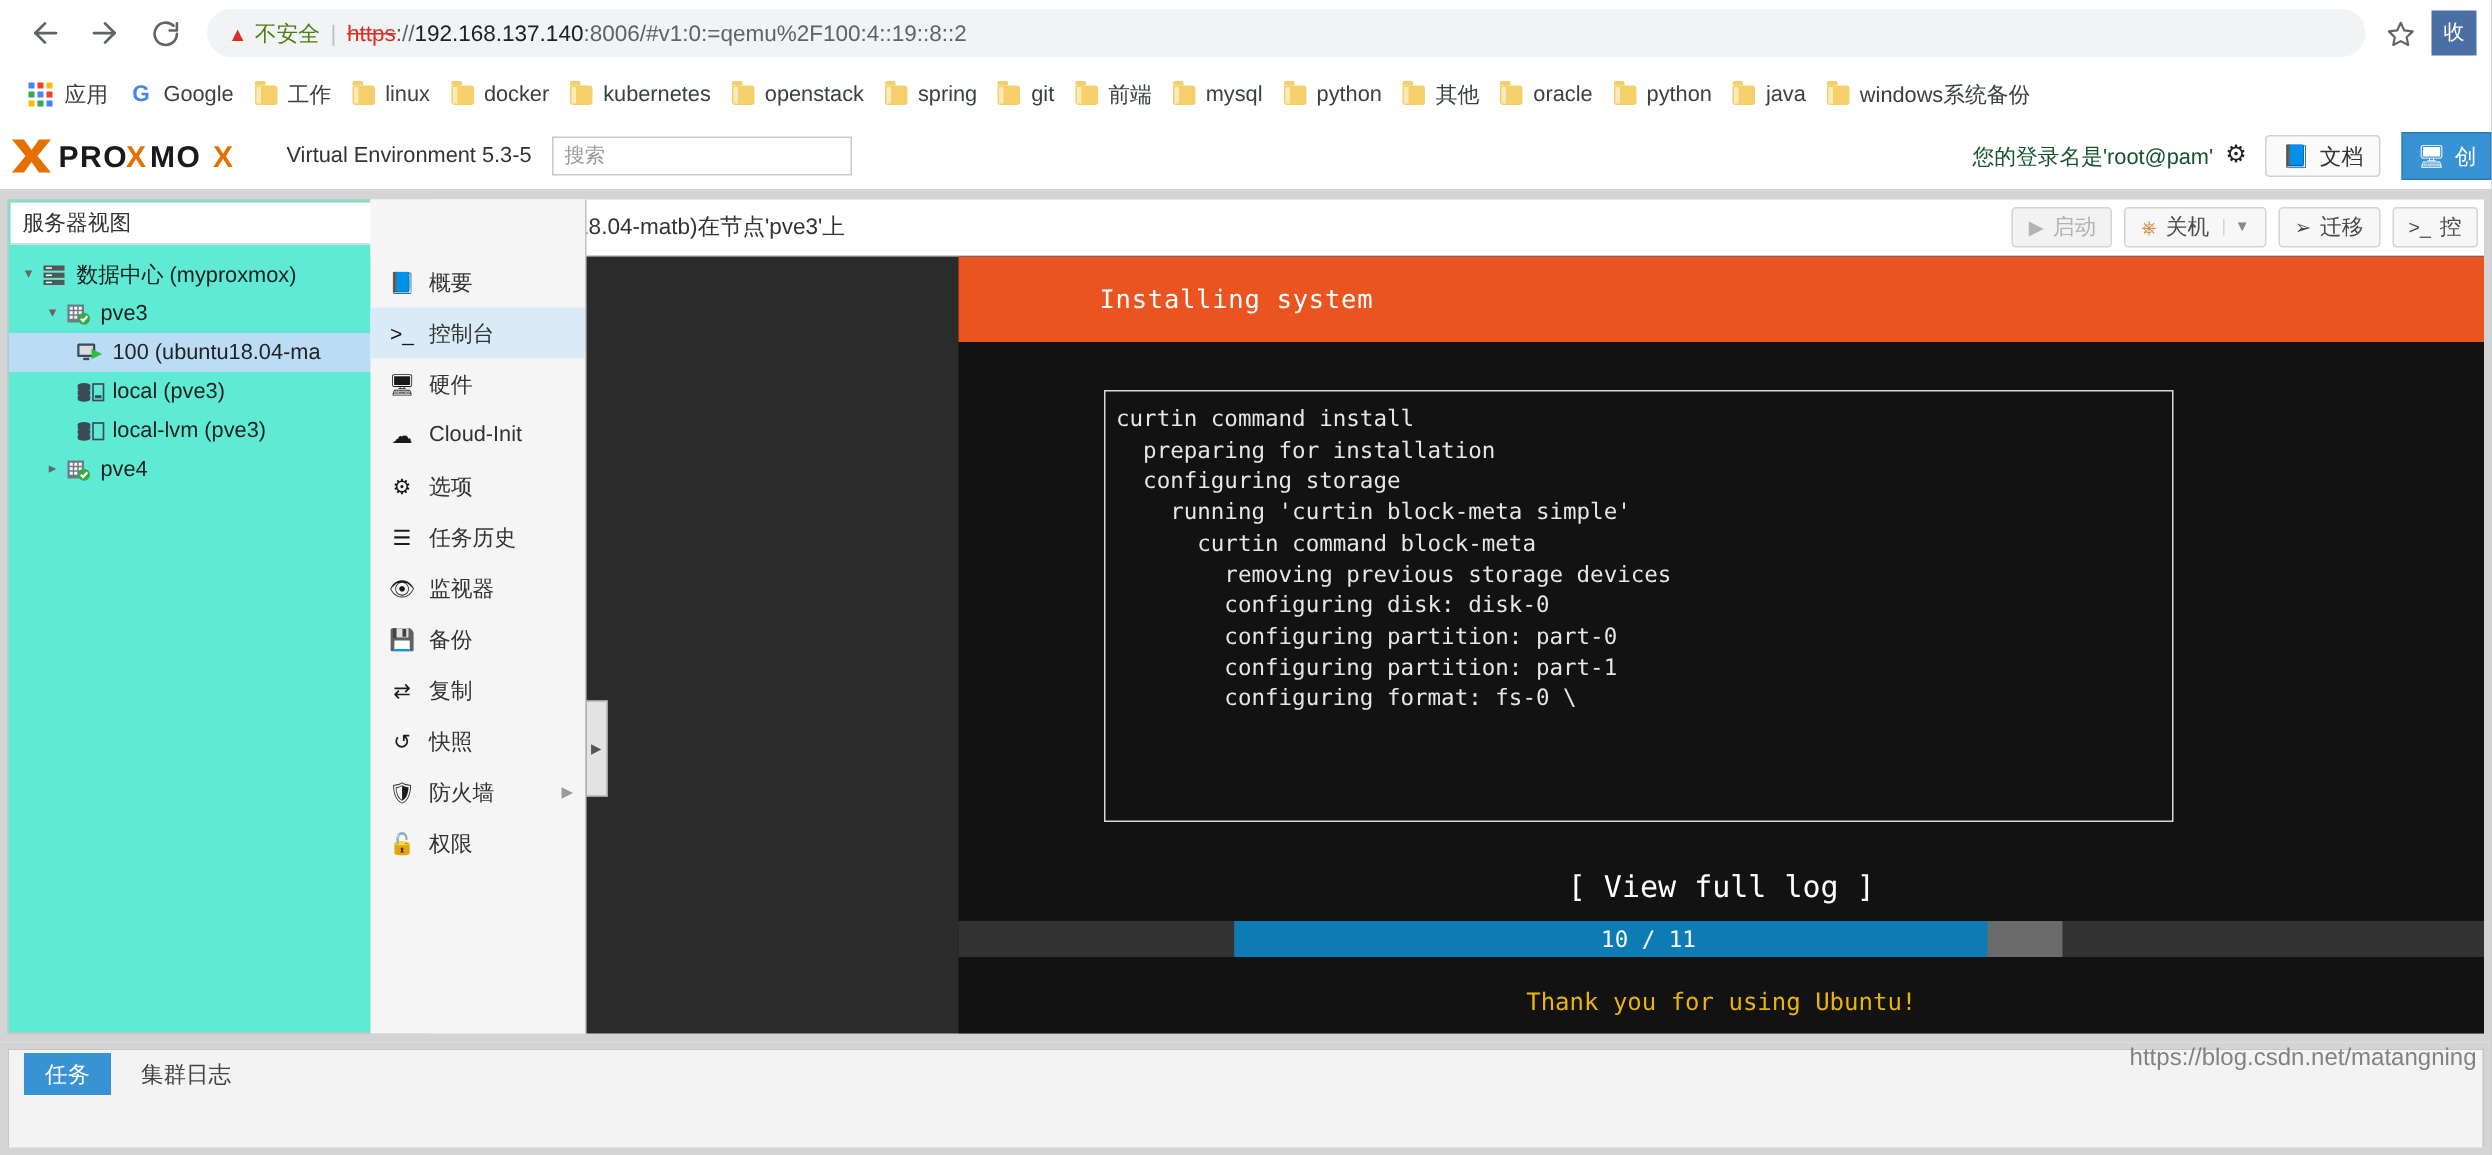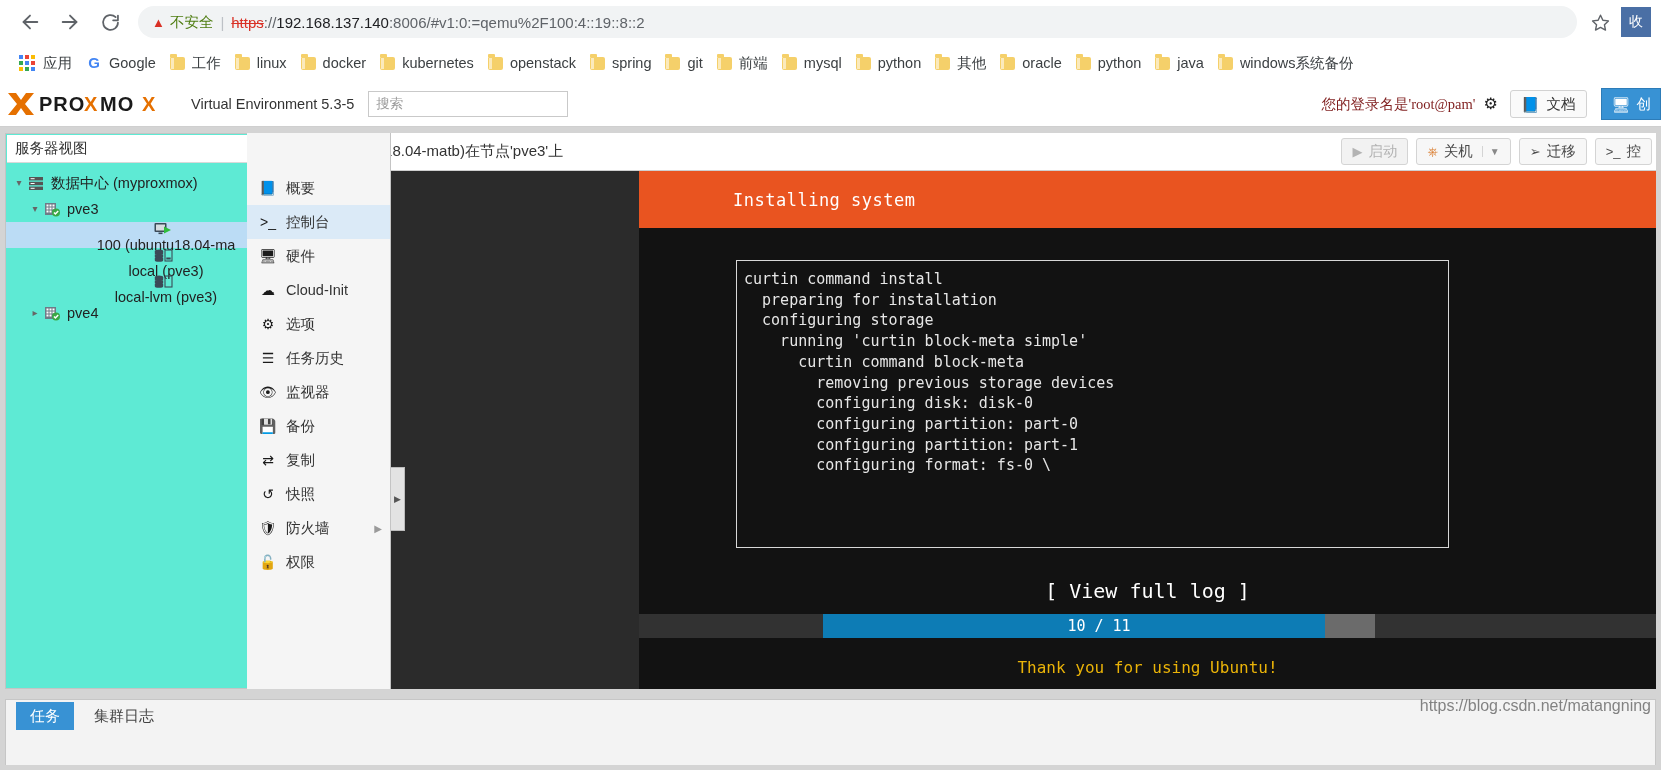--- a/index.html
+++ b/index.html
@@ -95,21 +95,21 @@
   .pve-logo svg { display: block; }
   .pve-version {
     margin-left: 10px; font-size: 14.5px; color: #333; white-space: nowrap;
   }
   .pve-search {
     margin-left: 14px; width: 200px; height: 26px;
     border: 1px solid #c9c9c9; background: #fff;
     font-size: 13.5px; color: #999; padding: 0 7px; line-height: 24px;
   }
   .pve-right { margin-left: auto; display: flex; align-items: center; height: 45px; }
-  .login-name { font-size: 14.5px; color: #7f1d1d; white-space: nowrap; font-family: Liberation Serif, serif; }
+  .login-name { font-size: 14.5px; color: #14532d; white-space: nowrap; }
   .gear-icon { margin-left: 8px; font-size: 16px; color: #222; line-height: 1; }
   .hdr-btn {
     margin-left: 12px; height: 28px; padding: 0 11px;
     border: 1px solid #d2d2d2; background: #fafafa; border-radius: 3px;
     display: flex; align-items: center; gap: 6px;
     font-size: 14.5px; color: #333; white-space: nowrap;
   }
   .hdr-btn.blue {
     background: #3892d4; border-color: #2d7cb8; color: #fff; border-radius: 0;
     margin-left: 14px; padding: 0 9px; height: 32px;
@@ -142,21 +142,21 @@
   }
   .tree-row.selected { background: #bbdcf5; }
   .tree-arrow {
     width: 14px; flex: 0 0 auto; text-align: center;
     color: #666; font-size: 10px; line-height: 1;
   }
   .tree-ico { width: 20px; flex: 0 0 auto; display: flex; align-items: center; justify-content: center; margin-right: 5px; }
   .tree-ico svg { display: block; }
   .lvl1 { padding-left: 6px; }
   .lvl2 { padding-left: 22px; }
-  .lvl3 { padding-left: 44px; flex-direction: column; }
+  .lvl3 { padding-left: 44px; }
 
   
   .menu-panel {
     position: absolute; left: 247px; top: 6px; width: 144px; height: 556px;
     background: #f5f5f5; border-right: 1px solid #c4c4c4;
     padding-top: 38px;
   }
   .menu-item {
     display: flex; align-items: center; height: 34px;
     padding-left: 12px; font-size: 14.5px; color: #333; gap: 9px;

